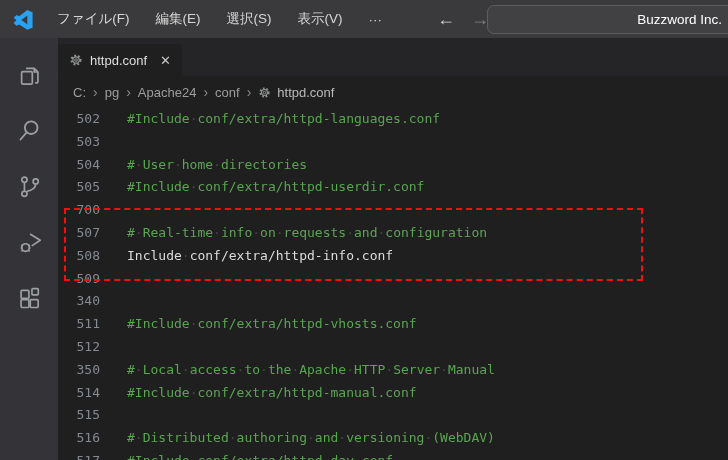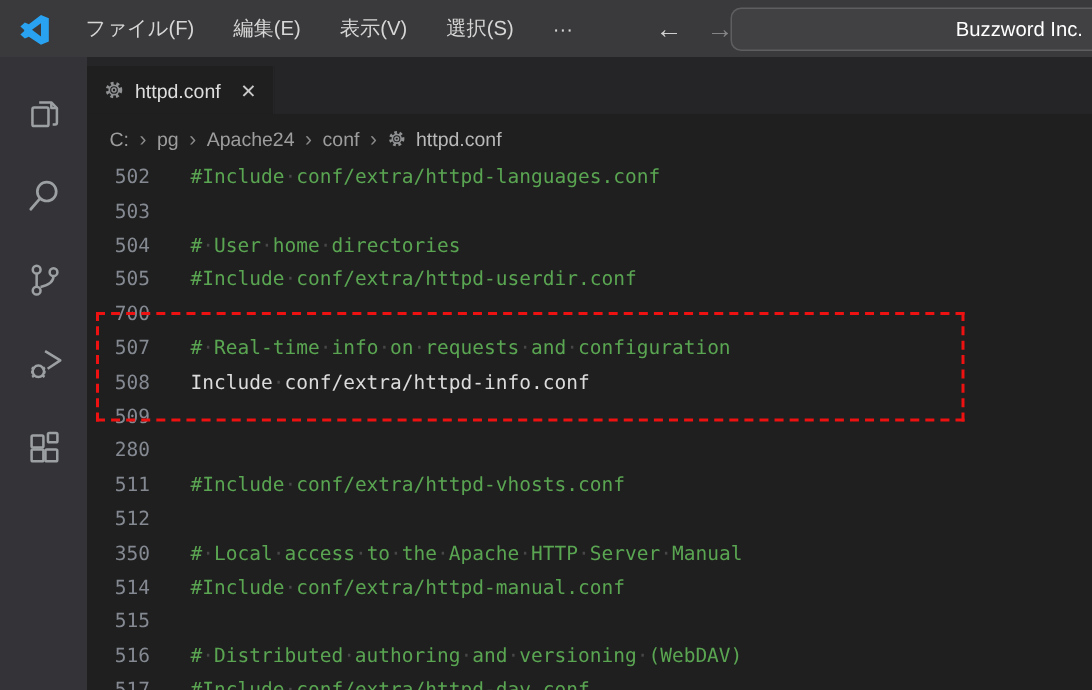--- a/index.html
+++ b/index.html
@@ -92,22 +92,22 @@
 
   <div class="titlebar">
     <span class="logo">
       <svg viewBox="0 0 100 100" width="21" height="21">
         <path fill="#29a3f1" d="M70.9 99.3L30.8 68.4l-13.1 6.2L3 61.3l14.7-13.4L3 34.6l14.7-13.3 13.1 6.2L70.9.7 97 11.5v76.9L70.9 99.3zM71 27.9L41.4 50 71 72.1V27.9zM14.4 47.9l8.6-7.8 10.4 7.8-10.4 7.8-8.6-7.8z" transform="translate(0,2) scale(0.96,-0.96) translate(0,-102)"></path>
       </svg>
     </span>
     <nav class="menus" id="menus">
         <span class="menu-item">ファイル(F)</span>
         <span class="menu-item">編集(E)</span>
+        <span class="menu-item">選択(S)</span>
         <span class="menu-item">表示(V)</span>
-        <span class="menu-item">選択(S)</span>
         <span class="menu-item">···</span>
       </nav>
     <div class="nav-arrows">
       <span class="arrow back">←</span>
       <span class="arrow fwd">→</span>
     </div>
     <div class="command-center">
       <span>Buzzword Inc.</span>
     </div>
   </div>
@@ -189,21 +189,21 @@
 
   <div class="editor" id="editor">
       <div class="row"><span class="gutter">502</span><span class="code comment">#Include<span class="ws-dot">·</span>conf/extra/httpd-languages.conf</span></div>
       <div class="row"><span class="gutter">503</span><span class="code comment"></span></div>
       <div class="row"><span class="gutter">504</span><span class="code comment">#<span class="ws-dot">·</span>User<span class="ws-dot">·</span>home<span class="ws-dot">·</span>directories</span></div>
       <div class="row"><span class="gutter">505</span><span class="code comment">#Include<span class="ws-dot">·</span>conf/extra/httpd-userdir.conf</span></div>
       <div class="row"><span class="gutter">700</span><span class="code comment"></span></div>
       <div class="row"><span class="gutter">507</span><span class="code comment">#<span class="ws-dot">·</span>Real-time<span class="ws-dot">·</span>info<span class="ws-dot">·</span>on<span class="ws-dot">·</span>requests<span class="ws-dot">·</span>and<span class="ws-dot">·</span>configuration</span></div>
       <div class="row"><span class="gutter">508</span><span class="code plain">Include<span class="ws-dot">·</span>conf/extra/httpd-info.conf</span></div>
       <div class="row"><span class="gutter">509</span><span class="code comment"></span></div>
-      <div class="row"><span class="gutter">280</span></div>
+      <div class="row"><span class="gutter">340</span></div>
       <div class="row"><span class="gutter">511</span><span class="code comment">#Include<span class="ws-dot">·</span>conf/extra/httpd-vhosts.conf</span></div>
       <div class="row"><span class="gutter">512</span><span class="code comment"></span></div>
       <div class="row"><span class="gutter">350</span><span class="code comment">#<span class="ws-dot">·</span>Local<span class="ws-dot">·</span>access<span class="ws-dot">·</span>to<span class="ws-dot">·</span>the<span class="ws-dot">·</span>Apache<span class="ws-dot">·</span>HTTP<span class="ws-dot">·</span>Server<span class="ws-dot">·</span>Manual</span></div>
       <div class="row"><span class="gutter">514</span><span class="code comment">#Include<span class="ws-dot">·</span>conf/extra/httpd-manual.conf</span></div>
       <div class="row"><span class="gutter">515</span><span class="code comment"></span></div>
       <div class="row"><span class="gutter">516</span><span class="code comment">#<span class="ws-dot">·</span>Distributed<span class="ws-dot">·</span>authoring<span class="ws-dot">·</span>and<span class="ws-dot">·</span>versioning<span class="ws-dot">·</span>(WebDAV)</span></div>
       <div class="row"><span class="gutter">517</span><span class="code comment">#Include<span class="ws-dot">·</span>conf/extra/httpd-dav.conf</span></div>
     </div>
 
   <div class="highlight-box"></div>

